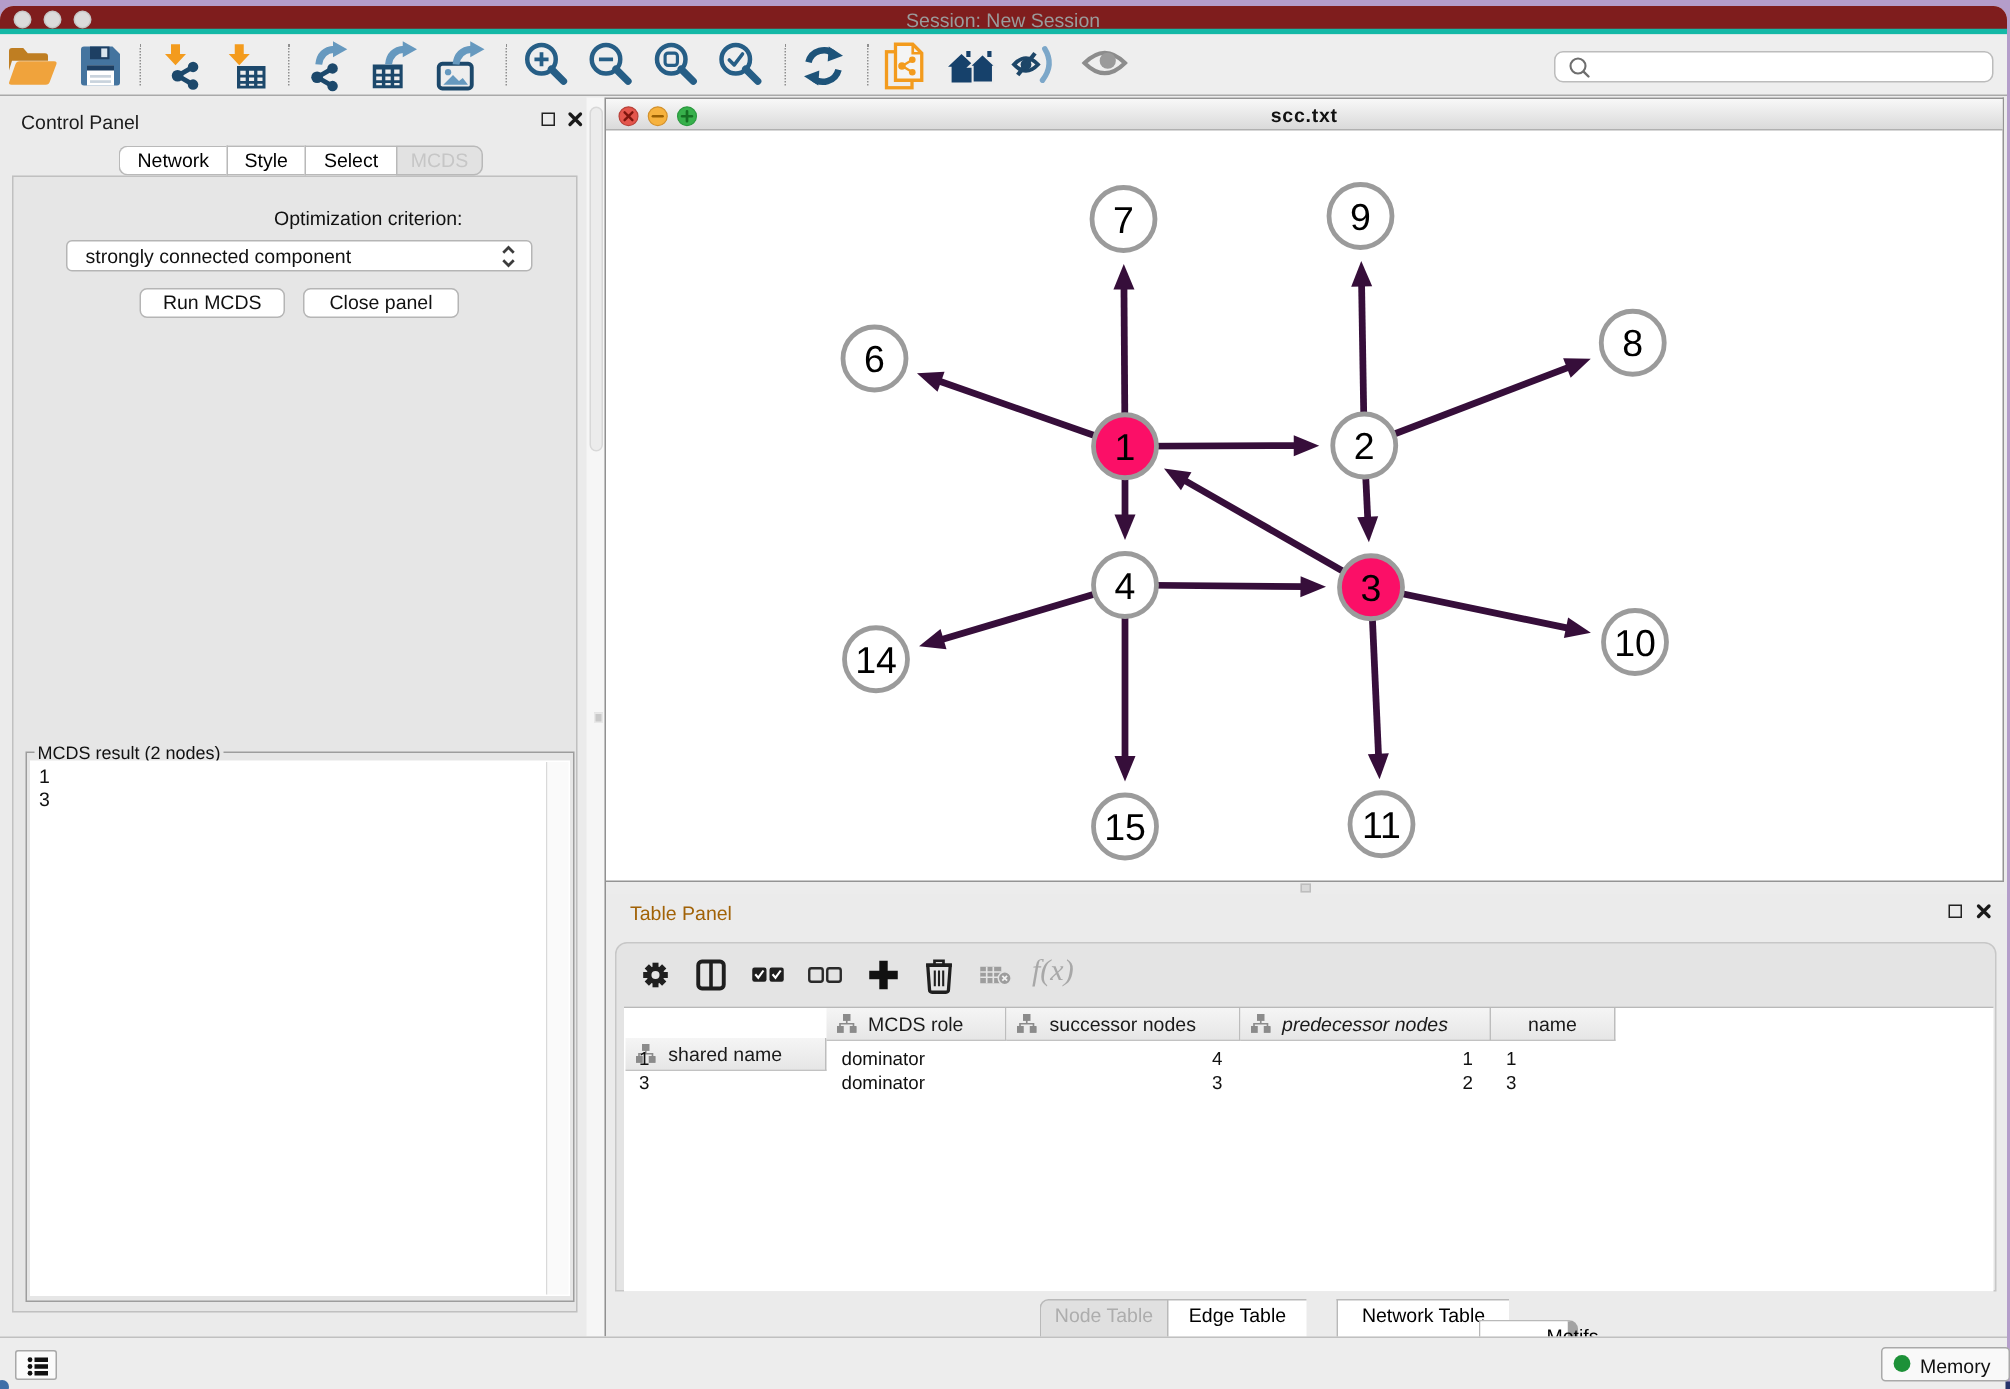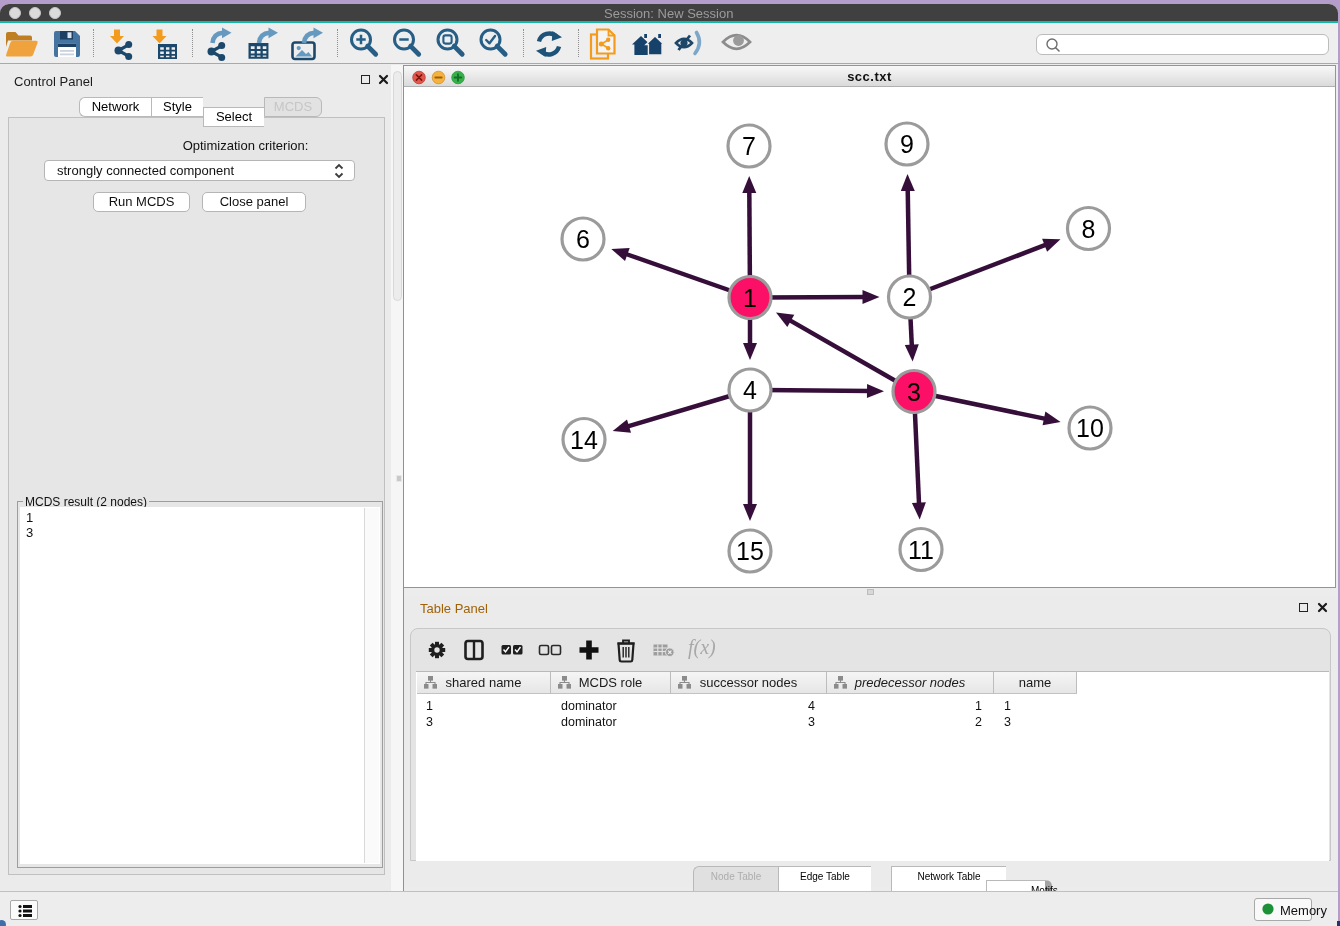--- a/index.html
+++ b/index.html
@@ -1,20 +1,20 @@
 <!DOCTYPE html>
 <html><head>
 <meta charset="utf-8">
 <style>
 * { margin:0; padding:0; box-sizing:border-box; }
 html,body { width:1340px; height:926px; overflow:hidden; }
 body { background:#b49dca; font-family:"Liberation Sans", sans-serif; position:relative; }
 #win { position:absolute; left:0; top:4px; width:1337.5px; height:922px; background:#ececec; border-radius:9px 9px 0 0; }
 
-#titlebar { position:absolute; left:0; top:0; width:100%; height:19px; background:#404040; border-radius:9px 9px 0 0; border-bottom:2px solid #14b8a6; }
+#titlebar { position:absolute; left:0; top:0; width:100%; height:19px; background:#7f1d1d; border-radius:9px 9px 0 0; border-bottom:4px solid #14b8a6; }
 .tl { position:absolute; top:3px; width:12px; height:12px; border-radius:50%; background:#dbdbdb; border:1px solid #c6c6c6; }
 #titletext { position:absolute; top:2px; left:0; width:100%; text-align:center; font-size:13px; color:#9b9b9b; }
 
 #toolbar { position:absolute; left:0; top:19px; width:100%; height:41px; background:#eeeeee; border-bottom:1px solid #a9a9a9; }
 .tsep { position:absolute; top:6px; height:28px; width:0; border-left:1px dotted #8f8f8f; }
 #searchbox { position:absolute; left:1036px; top:11px; width:293px; height:21px; background:#fff; border:1px solid #bcbcbc; border-radius:6px; }
 
 #leftpanel { position:absolute; left:0; top:61px; width:403px; height:826px; background:#ebebeb; }
 #cp-title { position:absolute; left:14px; top:9px; font-size:13px; color:#1c1c1c; }
 .winbtn-sq { position:absolute; width:9px; height:9px; border:1.5px solid #222; }
@@ -36,21 +36,21 @@
 #frametext { position:absolute; width:100%; text-align:center; top:3px; font-size:13px; color:#111; font-weight:bold; letter-spacing:0.5px;}
 #hsplit { position:absolute; left:404px; top:584px; width:933.5px; height:8px; background:#ececec; }
 
 #tablepanel { position:absolute; left:404px; top:592px; width:933.5px; height:291px; background:#ebebeb; }
 #tp-title { position:absolute; left:16px; top:5px; font-size:13px; color:#a16207; }
 #tp-box { position:absolute; left:6px; top:32px; width:921px; height:233px; background:#e4e4e4; border:1px solid #c7c7c7; border-radius:8px 8px 0 0; }
 #tp-white { position:absolute; left:5px; top:42px; width:913px; height:190px; background:#fff; border-top:1px solid #b9b9b9; }
 .hcell { position:absolute; top:0; height:22px; background:linear-gradient(#f5f5f5,#e6e6e6); border-right:1px solid #bdbdbd; border-bottom:1px solid #c2c2c2; font-size:13px; color:#1a1a1a; text-align:center; line-height:22px; }
 .trow { position:absolute; font-size:12.5px; color:#111; }
 
-.btab { position:absolute; top:0; height:38px; background:#fff; border:1px solid #b9b9b9; border-right:none; font-size:10px; color:#000; text-align:center; line-height:19px; }
+.btab { position:absolute; top:0; height:38px; background:#fff; border:1px solid #b9b9b9; border-right:none; font-size:13px; color:#000; text-align:center; line-height:19px; }
 
 #statusbar { position:absolute; left:0; top:887px; width:1337.5px; height:35px; background:#ededed; border-top:1px solid #c0c0c0; }
 </style>
 </head>
 <body>
 <div id="win">
   <div id="titlebar">
     <div class="tl" style="left:9px;"></div>
     <div class="tl" style="left:29px;"></div>
     <div class="tl" style="left:49px;"></div>
@@ -185,21 +185,21 @@
   </div>
   <div id="leftpanel">
     <div id="cp-title">Control Panel</div>
     <div class="winbtn-sq" style="left:361px; top:10px;"></div>
     <svg width="11" height="11" style="position:absolute;left:378px;top:9px;">
         <path d="M2 2 L9 9 M9 2 L2 9" stroke="#1a1a1a" stroke-width="2.2" stroke-linecap="round"></path>
       </svg>
     <div id="tabcontent"></div>
     <div class="tab" style="left:79px; width:72px; top:32px; border-radius:6px 0 0 6px;">Network</div>
     <div class="tab" style="left:151px; width:52px; top:32px;">Style</div>
-    <div class="tab" style="left:203px; width:61px; top:32px;margin-top:10px;">Select</div>
+    <div class="tab" style="left:203px; width:61px; top:32px;">Select</div>
     <div class="tab" style="left:264px; width:58px; top:32px; border-right:1px solid #b9b9b9; border-radius:0 6px 6px 0; background:#e2e2e2; color:#c6c6c6;">MCDS</div>
     <div id="optlabel">Optimization criterion:</div>
     <div id="combo">strongly connected component
       <svg width="12" height="16" style="position:absolute; right:9px; top:2px;" viewBox="0 0 12 16">
         <path d="M2.5 5.5 L6 2 L9.5 5.5" fill="none" stroke="#3c3c3c" stroke-width="1.8"></path>
         <path d="M2.5 10.5 L6 14 L9.5 10.5" fill="none" stroke="#3c3c3c" stroke-width="1.8"></path>
       </svg>
     </div>
     <div class="btn" style="left:93px; width:97px;">Run MCDS</div>
     <div class="btn" style="left:202px; width:104px;">Close panel</div>
@@ -346,21 +346,21 @@
                 <line x1="-1.8" y1="-5.5" x2="-1.8" y2="5.5"></line>
               </g>
 <circle cx="5.8" cy="2.2" r="4.3" fill="#9d9d9d" stroke="#e4e4e4" stroke-width="1"></circle>
 <path d="M4.2 0.6 L7.4 3.8 M7.4 0.6 L4.2 3.8" stroke="#f1f1f1" stroke-width="1.2"></path>
 </g>
 </svg>
 <div style="position:absolute; left:277px; top:7px; font-family:'Liberation Serif', serif; font-style:italic; font-size:20px; color:#a8a8a8;">f(x)</div>
         </div>
       <div id="tp-white">
         <div id="THEAD">
-            <div class="hcell" style="left:1px; width:134px;"><svg width="13" height="13" style="position:absolute;left:7px;top:4px;" viewBox="0 0 13 13">
+            <div class="hcell" style="left:1px; width:134px;margin-top:20px;"><svg width="13" height="13" style="position:absolute;left:7px;top:4px;" viewBox="0 0 13 13">
 <g fill="#8b8b8b" stroke="#8b8b8b">
                   <rect x="4.5" y="0.5" width="4" height="3.6"></rect>
                   <rect x="0" y="8.5" width="4" height="3.6"></rect>
                   <rect x="9" y="8.5" width="4" height="3.6"></rect>
 <path d="M2 8.5 V6.5 H11 V8.5 M6.5 4 V6.5" fill="none" stroke-width="1.1"></path>
                 </g>
               </svg>shared name</div>
 <div class="hcell" style="left:135px; width:120px;"><svg width="13" height="13" style="position:absolute;left:7px;top:4px;" viewBox="0 0 13 13">
 <g fill="#8b8b8b" stroke="#8b8b8b">
                   <rect x="4.5" y="0.5" width="4" height="3.6"></rect>
@@ -410,21 +410,21 @@
     <div style="position:absolute; left:10px; top:8px; width:28px; height:20px; background:#fbfbfb; border:1px solid #a8a8a8; border-radius:2px;">
       <svg width="28" height="20" viewBox="0 0 28 20">
         <circle cx="9" cy="5.5" r="1.6" fill="#111"></circle>
           <rect x="12" y="4" width="9" height="3" fill="#111"></rect>
         <circle cx="9" cy="10" r="1.6" fill="#111"></circle>
           <rect x="12" y="8.5" width="9" height="3" fill="#111"></rect>
         <circle cx="9" cy="14.5" r="1.6" fill="#111"></circle>
           <rect x="12" y="13" width="9" height="3" fill="#111"></rect>
       </svg>
     </div>
-    <div style="position:absolute; left:1254px; top:6px; width:58px; height:23px; background:#f9f9f9; border:1px solid #a9a9a9; border-radius:3px;">
+    <div style="position:absolute; left:1254px; top:6px; width:86px; height:23px; background:#f9f9f9; border:1px solid #a9a9a9; border-radius:3px;">
       <svg width="13" height="13" style="position:absolute;left:7px;top:4px;">
           <circle cx="6" cy="6" r="5.6" fill="#1d9138"></circle>
         </svg>
       <span style="position:absolute; left:25px; top:4px; font-size:13px; color:#111;">Memory</span>
     </div>
   </div>
 </div>
 <div style="position:absolute; left:-3px; top:920px; width:9px; height:9px; border-radius:50%; background:#3f6fa8;"></div>
 <div style="position:absolute; left:1337px; top:921px; width:3px; height:5px; background:#27346b;"></div>
 

